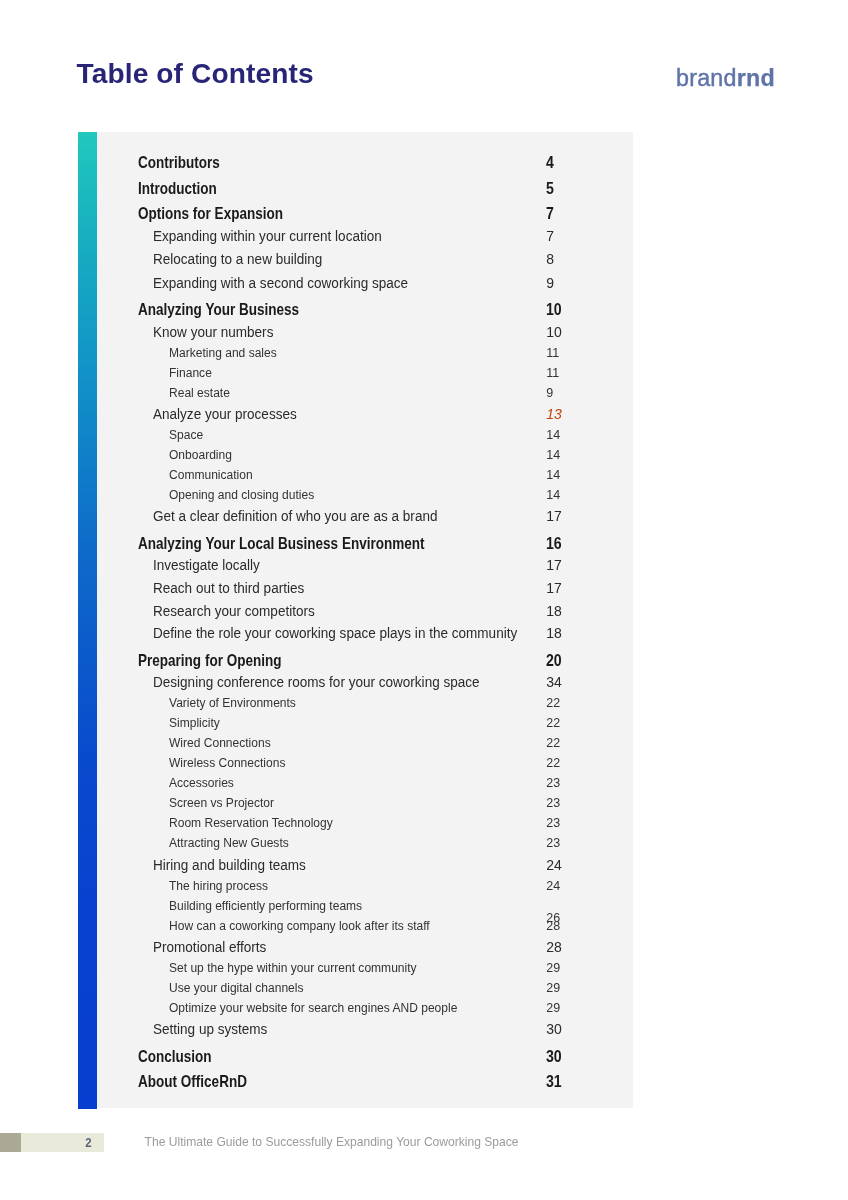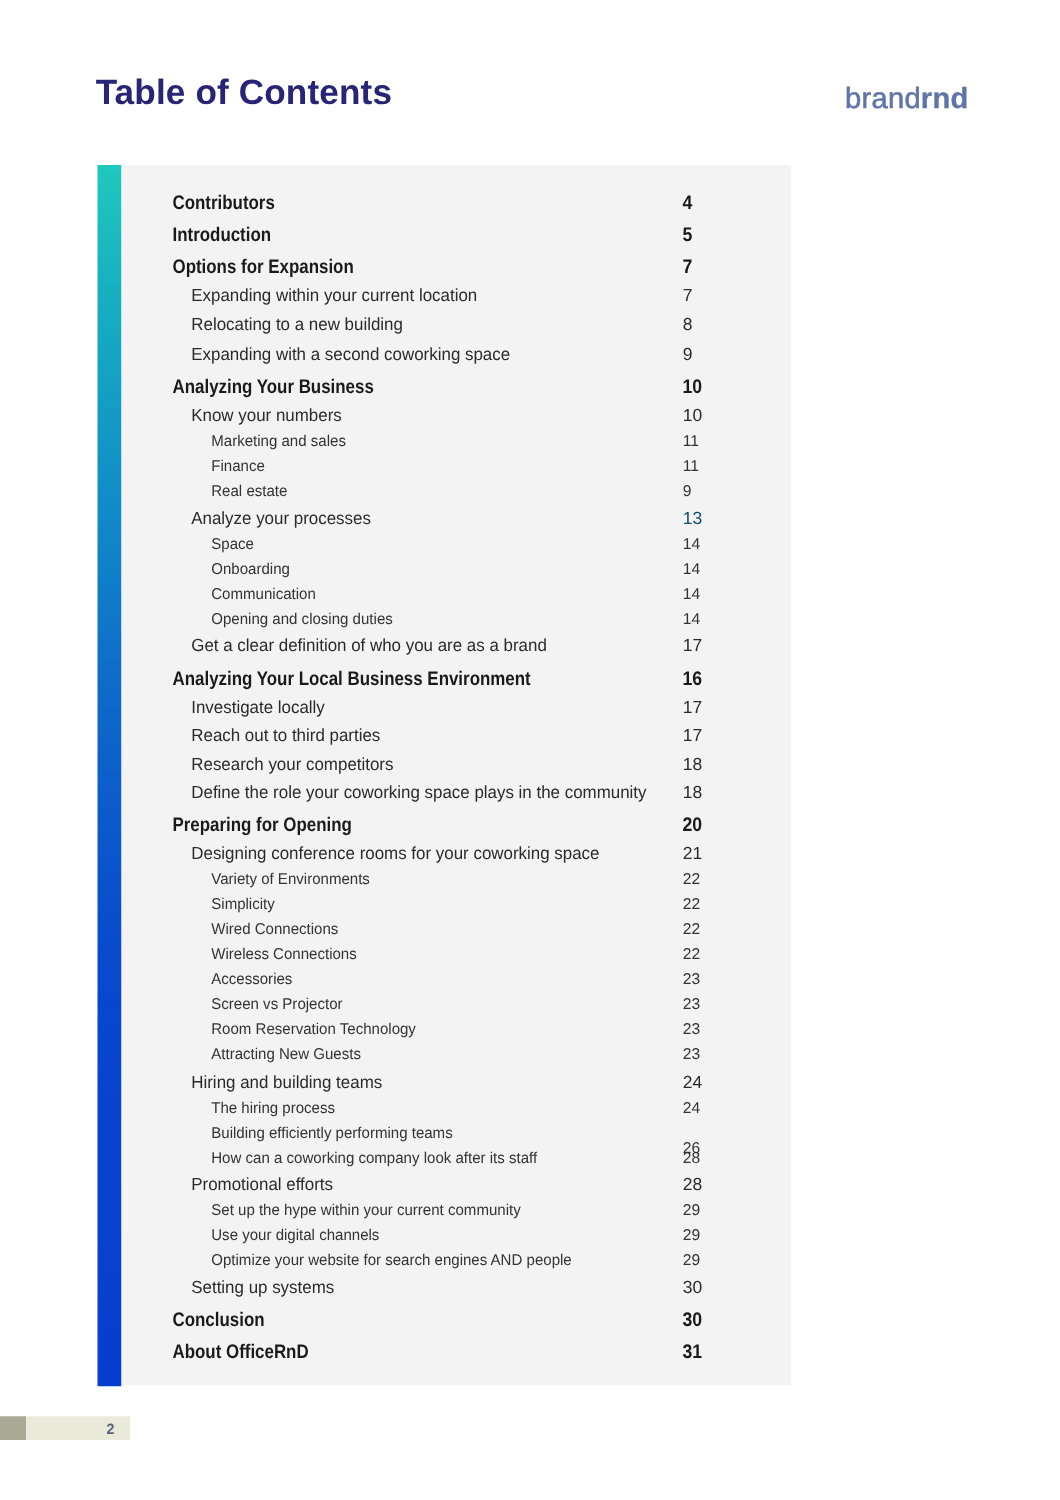--- a/index.html
+++ b/index.html
@@ -111,21 +111,21 @@
       <div class="toc-row lvl3" style="top: 365.7px; left: 0px;">
         <span class="toc-title" style="left: 168.7px; color: rgb(51, 51, 51);">Finance</span>
         <span class="toc-page" style="left: 546.2px; color: rgb(51, 51, 51);">11</span>
       </div>
       <div class="toc-row lvl3" style="top: 385.7px; left: 0px;">
         <span class="toc-title" style="left: 168.7px; color: rgb(51, 51, 51);">Real estate</span>
         <span class="toc-page" style="left: 546.2px; color: rgb(51, 51, 51);">9</span>
       </div>
       <div class="toc-row lvl2" style="top: 406.1px; left: 0px;">
         <span class="toc-title" style="left: 153px; color: rgb(42, 42, 42);">Analyze your processes</span>
-        <span class="toc-page" style="left: 546.2px; color: #0c4a6e;">13</span>
+        <span class="toc-page" style="left: 546.2px; color: #c2410c; font-style: italic;">13</span>
       </div>
       <div class="toc-row lvl3" style="top: 428.1px; left: 0px;">
         <span class="toc-title" style="left: 168.7px; color: rgb(51, 51, 51);">Space</span>
         <span class="toc-page" style="left: 546.2px; color: rgb(51, 51, 51);">14</span>
       </div>
       <div class="toc-row lvl3" style="top: 448.1px; left: 0px;">
         <span class="toc-title" style="left: 168.7px; color: rgb(51, 51, 51);">Onboarding</span>
         <span class="toc-page" style="left: 546.2px; color: rgb(51, 51, 51);">14</span>
       </div>
       <div class="toc-row lvl3" style="top: 468.1px; left: 0px;">
@@ -159,21 +159,21 @@
       <div class="toc-row lvl2" style="top: 625.4px; left: 0px;">
         <span class="toc-title" style="left: 153px; color: rgb(42, 42, 42);">Define the role your coworking space plays in the community</span>
         <span class="toc-page" style="left: 546.2px; color: rgb(42, 42, 42);">18</span>
       </div>
       <div class="toc-row lvl1" style="top: 651.8px; left: 0px;">
         <span class="toc-title" style="left: 137.7px; color: rgb(26, 26, 26);">Preparing for Opening</span>
         <span class="toc-page" style="left: 546.4px; color: rgb(26, 26, 26);">20</span>
       </div>
       <div class="toc-row lvl2" style="top: 673.9px; left: 0px;">
         <span class="toc-title" style="left: 153px; color: rgb(42, 42, 42);">Designing conference rooms for your coworking space</span>
-        <span class="toc-page" style="left: 546.2px; color: rgb(42, 42, 42);">21</span>
+        <span class="toc-page" style="left: 546.2px; color: rgb(42, 42, 42);">34</span>
       </div>
       <div class="toc-row lvl3" style="top: 696px; left: 0px;">
         <span class="toc-title" style="left: 168.7px; color: rgb(51, 51, 51);">Variety of Environments</span>
         <span class="toc-page" style="left: 546.2px; color: rgb(51, 51, 51);">22</span>
       </div>
       <div class="toc-row lvl3" style="top: 716px; left: 0px;">
         <span class="toc-title" style="left: 168.7px; color: rgb(51, 51, 51);">Simplicity</span>
         <span class="toc-page" style="left: 546.2px; color: rgb(51, 51, 51);">22</span>
       </div>
       <div class="toc-row lvl3" style="top: 736.1px; left: 0px;">
@@ -242,13 +242,14 @@
       </div>
       <div class="toc-row lvl1" style="top: 1073.1px; left: 0px;">
         <span class="toc-title" style="left: 137.7px; color: rgb(26, 26, 26);">About OfficeRnD</span>
         <span class="toc-page" style="left: 546.4px; color: rgb(26, 26, 26);">31</span>
       </div>
     </div>
 
   <div class="footer-block-dark" style="background: rgb(169, 169, 150);"></div>
   <div class="footer-block-light" style="background: rgb(234, 234, 218);"></div>
   <div class="footer-page-num" style="color: rgb(90, 100, 120);">2</div>
+  <div class="footer-title" style="color: rgb(155, 155, 155);">The Ultimate Guide to Successfully Expanding Your Coworking Space</div>
 </div>
 
 </body></html>

